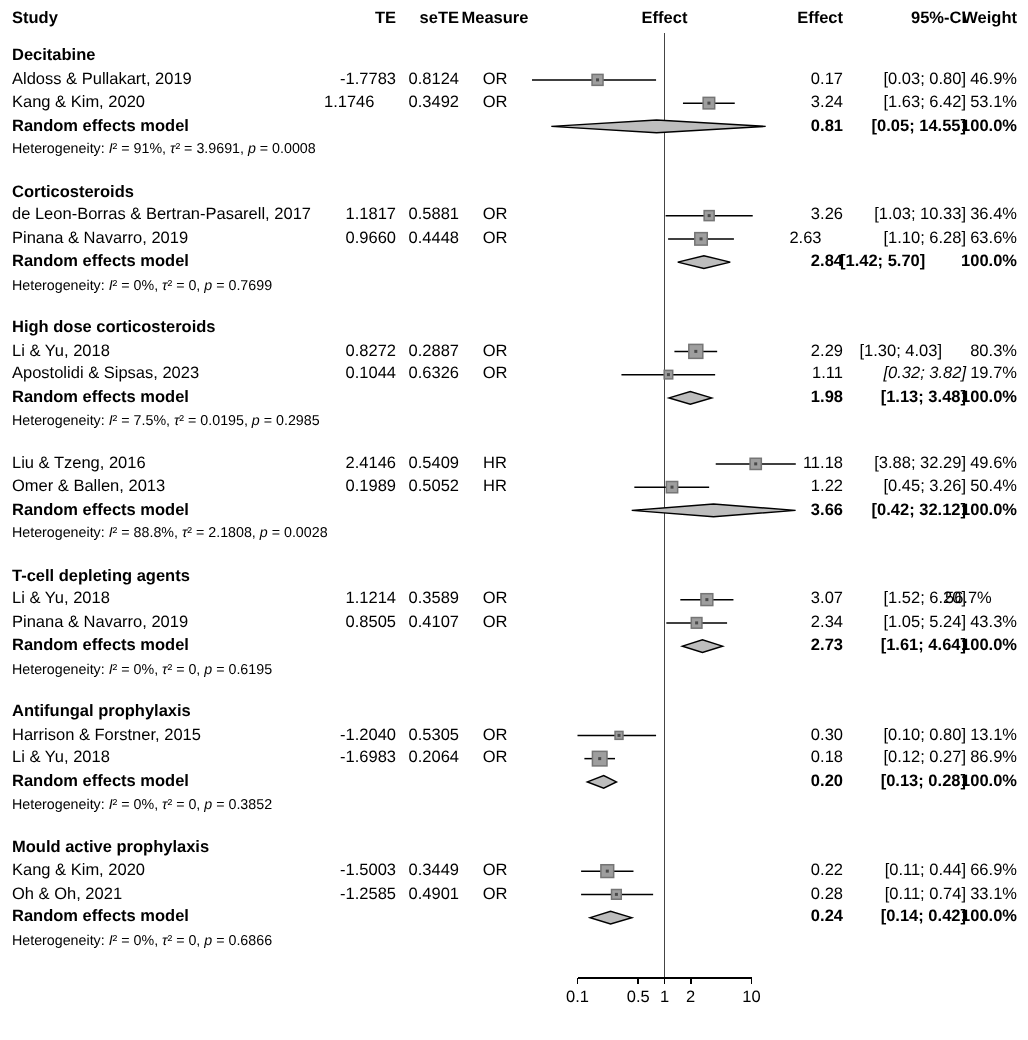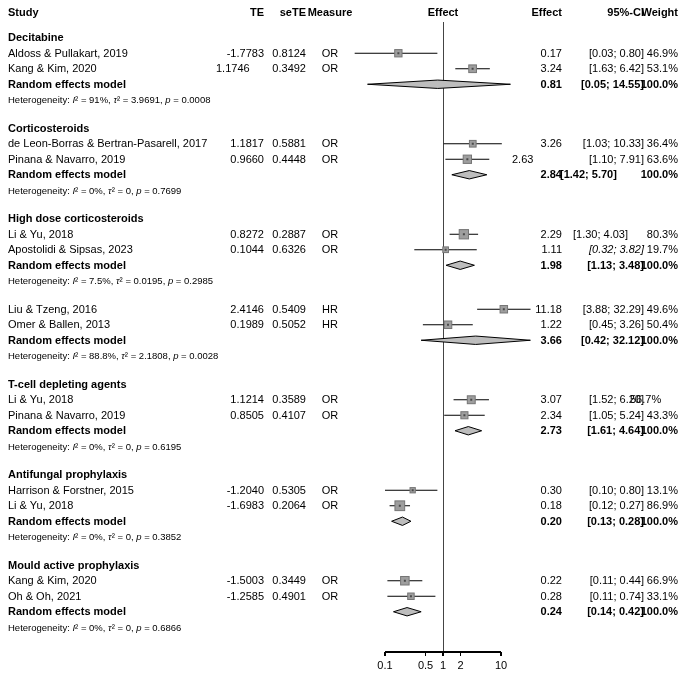--- a/index.html
+++ b/index.html
@@ -113,22 +113,22 @@
       <div class="cell" style="left: 216px; top: 136px; width: 48px; text-align: right;">1.1817</div>
       <div class="cell" style="left: 264px; top: 136px; width: 42px; text-align: right;">0.5881</div>
       <div class="cell" style="left: 306px; top: 136px; width: 48px; text-align: center;">OR</div>
       <div class="cell" style="left: 512px; top: 136px; width: 50px; text-align: right;">3.26</div>
       <div class="cell" style="left: 560px; top: 136px; width: 84px; text-align: right;">[1.03; 10.33]</div>
       <div class="cell" style="left: 630px; top: 136px; width: 48px; text-align: right;">36.4%</div>
       <div class="cell" style="left: 8px; top: 151.5px; width: 205px; text-align: left;">Pinana &amp; Navarro, 2019</div>
       <div class="cell" style="left: 216px; top: 151.5px; width: 48px; text-align: right;">0.9660</div>
       <div class="cell" style="left: 264px; top: 151.5px; width: 42px; text-align: right;">0.4448</div>
       <div class="cell" style="left: 306px; top: 151.5px; width: 48px; text-align: center;">OR</div>
-      <div class="cell" style="left: 512px; top: 151.5px; width: 50px; text-align: left;">2.63</div>
-      <div class="cell" style="left: 560px; top: 151.5px; width: 84px; text-align: right;">[1.10; 7.91]</div>
+      <div class="cell" style="left: 512px; top: 151.5px; width: 50px; text-align: center;">2.63</div>
+      <div class="cell" style="left: 560px; top: 151.5px; width: 84px; text-align: right;">[1.10; 6.28]</div>
       <div class="cell" style="left: 630px; top: 151.5px; width: 48px; text-align: right;">63.6%</div>
       <div class="cell bold" style="left: 8px; top: 167px; width: 205px; text-align: left;">Random effects model</div>
       <div class="cell bold" style="left: 512px; top: 167px; width: 50px; text-align: right;">2.84</div>
       <div class="cell bold" style="left: 560px; top: 167px; width: 84px; ">[1.42; 5.70]</div>
       <div class="cell bold" style="left: 630px; top: 167px; width: 48px; text-align: right;">100.0%</div>
       <div class="cell het" style="left: 8px; top: 182.5px; width: 340px; text-align: left;">Heterogeneity: <i>I</i>² = 0%, <i>τ</i>² = 0, <i>p</i> = 0.7699</div>
       <div class="cell bold" style="left: 8px; top: 211px; width: 205px; text-align: left;">High dose corticosteroids</div>
       <div class="cell" style="left: 8px; top: 226.5px; width: 205px; text-align: left;">Li &amp; Yu, 2018</div>
       <div class="cell" style="left: 216px; top: 226.5px; width: 48px; text-align: right;">0.8272</div>
       <div class="cell" style="left: 264px; top: 226.5px; width: 42px; text-align: right;">0.2887</div>

